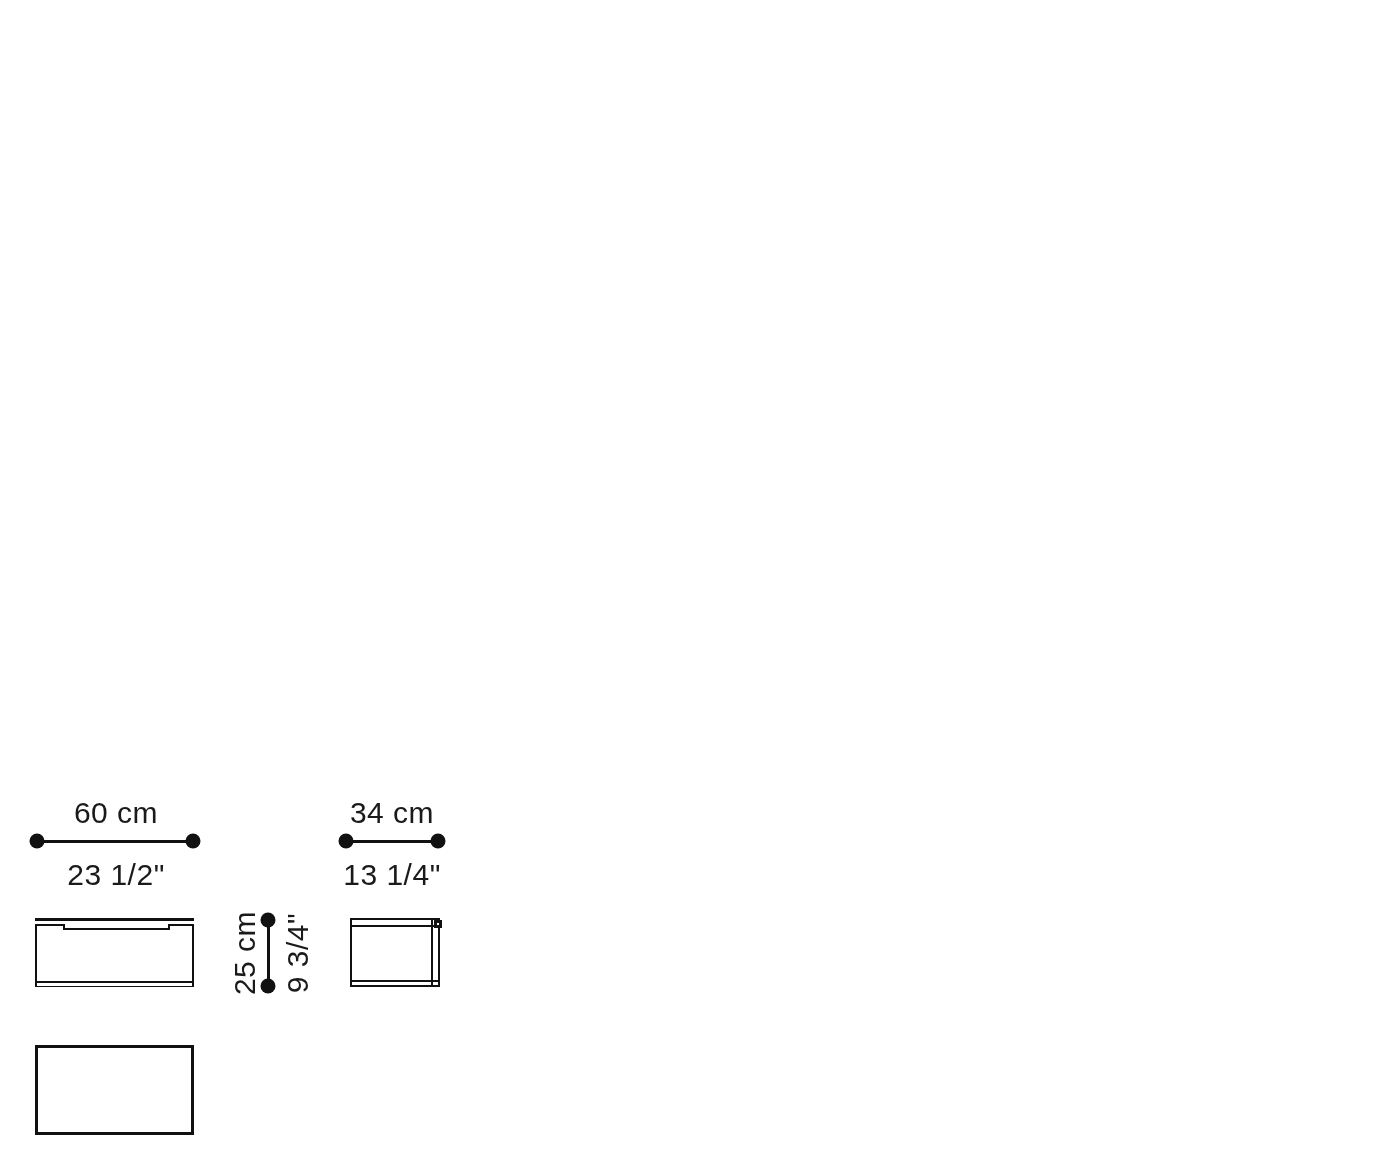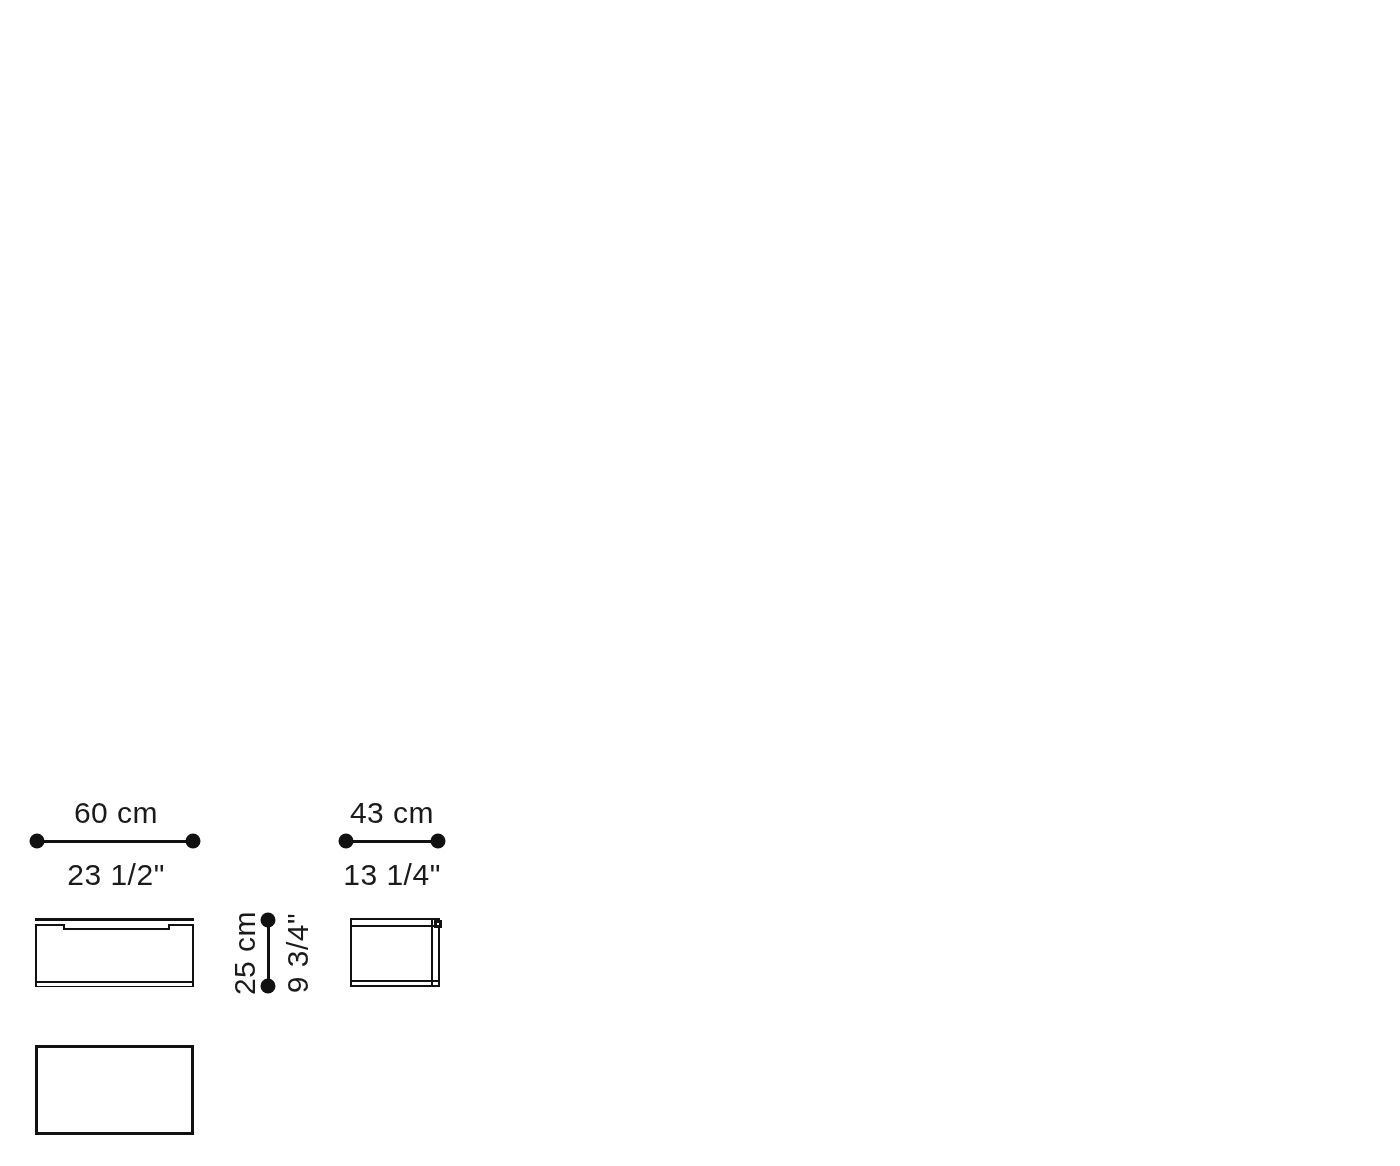--- a/index.html
+++ b/index.html
@@ -133,21 +133,21 @@
 
     <div class="dim-dot" style="left:37px; top:841px;"></div>
 
     <div class="dim-dot" style="left:193px; top:841px;"></div>
 
     <div class="dim-text centered" style="left:116px; top:860px;">23 1/2"</div>
   </div>
 
   <div>
 
-    <div class="dim-text centered" style="left:392px; top:798px;">43 cm</div>
+    <div class="dim-text centered" style="left:392px; top:798px;">34 cm</div>
 
     <div class="dim-line-h" style="left:346px; top:840px; width:93px;"></div>
 
     <div class="dim-dot" style="left:346px; top:841px;"></div>
 
     <div class="dim-dot" style="left:438px; top:841px;"></div>
 
     <div class="dim-text centered" style="left:392px; top:860px;">13 1/4"</div>
   </div>
 

